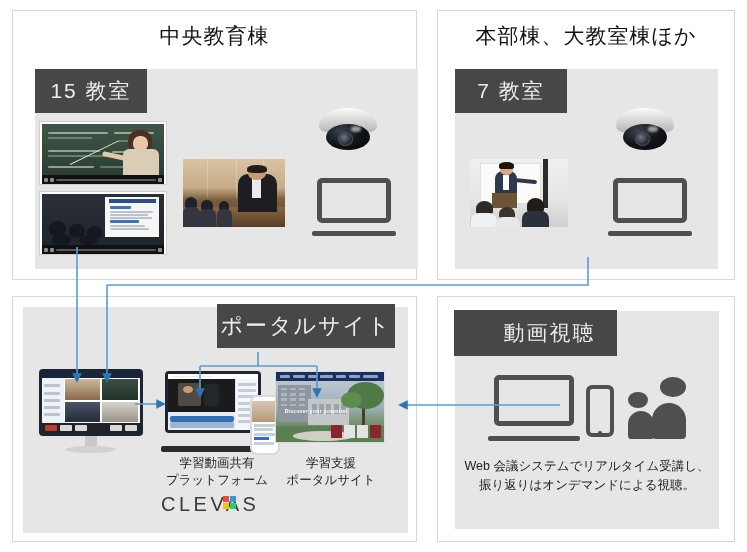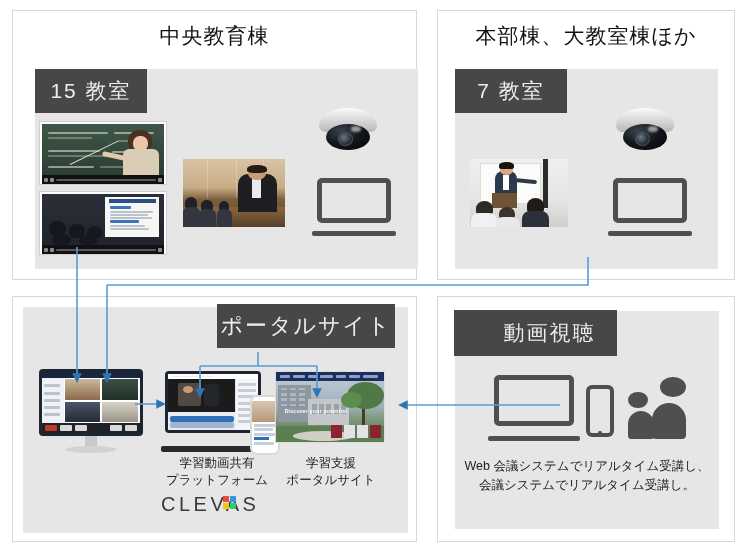--- a/index.html
+++ b/index.html
@@ -485,21 +485,21 @@
     </div>
     <div class="people" style="left:190px;top:80px;width:58px;height:62px;">
       <div class="h-big"></div>
         <div class="b-big"></div>
         <div class="h-sm"></div>
         <div class="b-sm"></div>
     </div>
 
     <div class="viewnote" style="left:14px;top:160px;width:270px;">
       <div>Web 会議システムでリアルタイム受講し、</div>
-      <div>会議システムでリアルタイム受講し。</div>
+      <div>振り返りはオンデマンドによる視聴。</div>
     </div>
   </div>
   <div class="badge" id="badge-viewing">動画視聴</div>
 
   <svg id="wires" viewBox="0 0 747 552">
     <defs>
       <marker id="ah" viewBox="0 0 10 10" refX="8" refY="5" markerWidth="6" markerHeight="6" orient="auto-start-reverse">
         <path d="M 0 0 L 10 5 L 0 10 z" fill="#2e75b6"></path>
       </marker>
     </defs>

